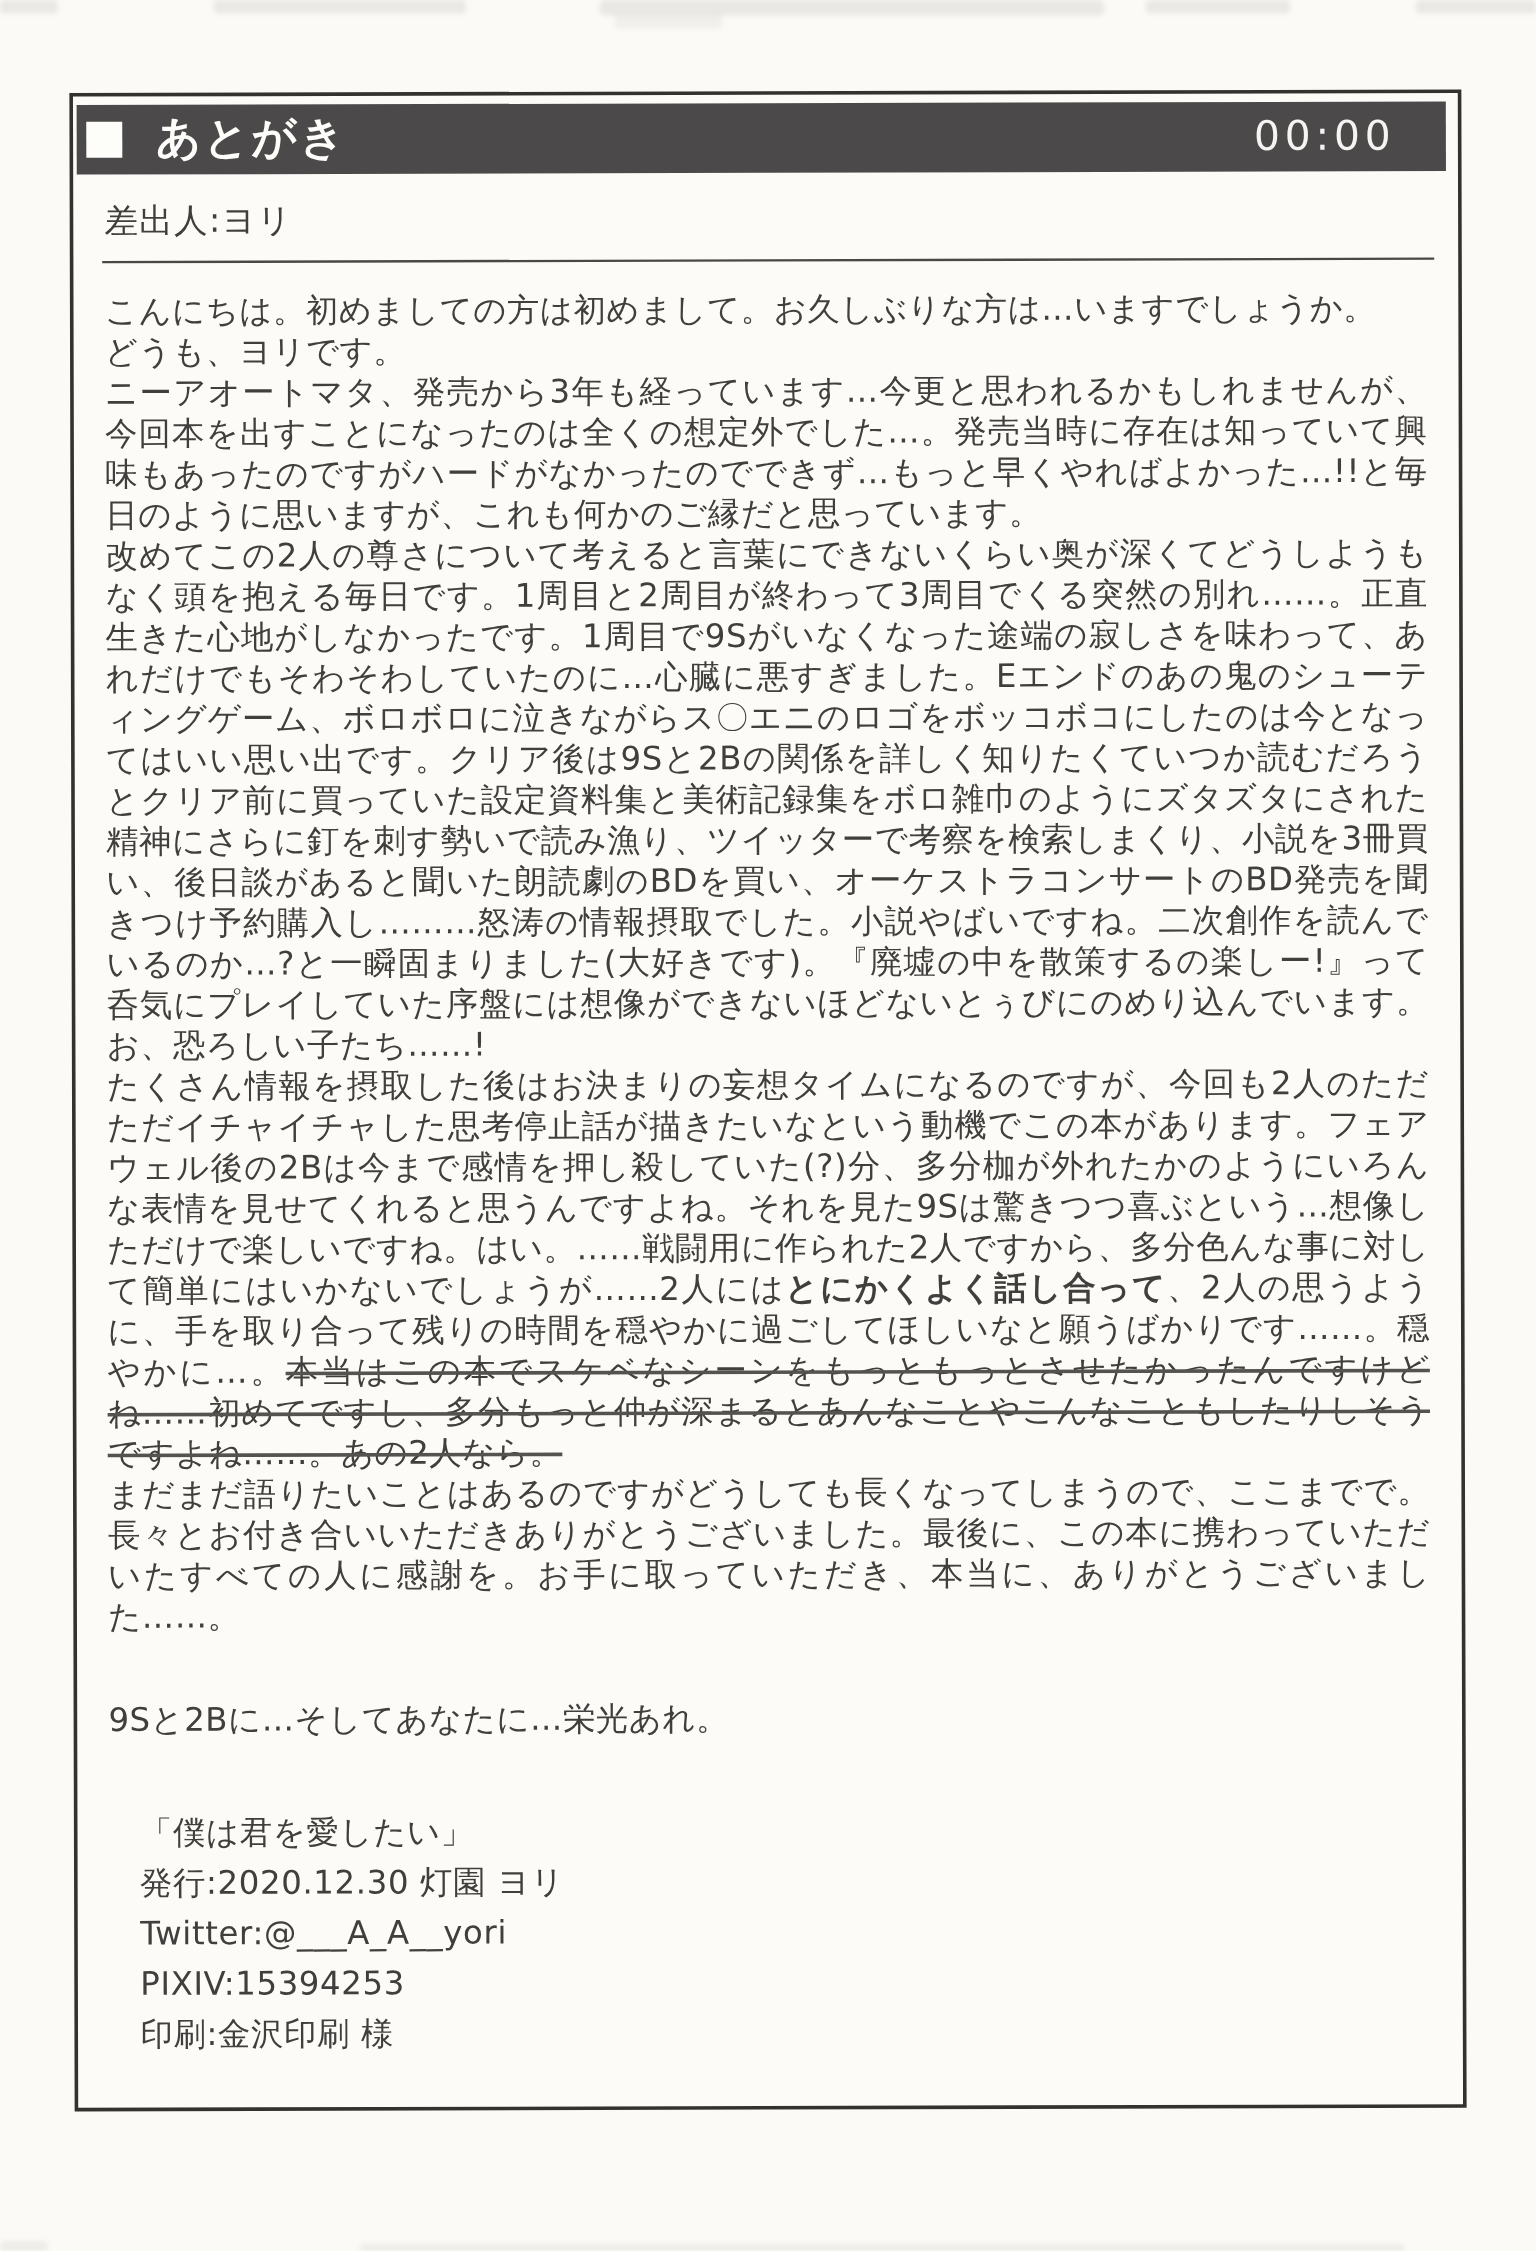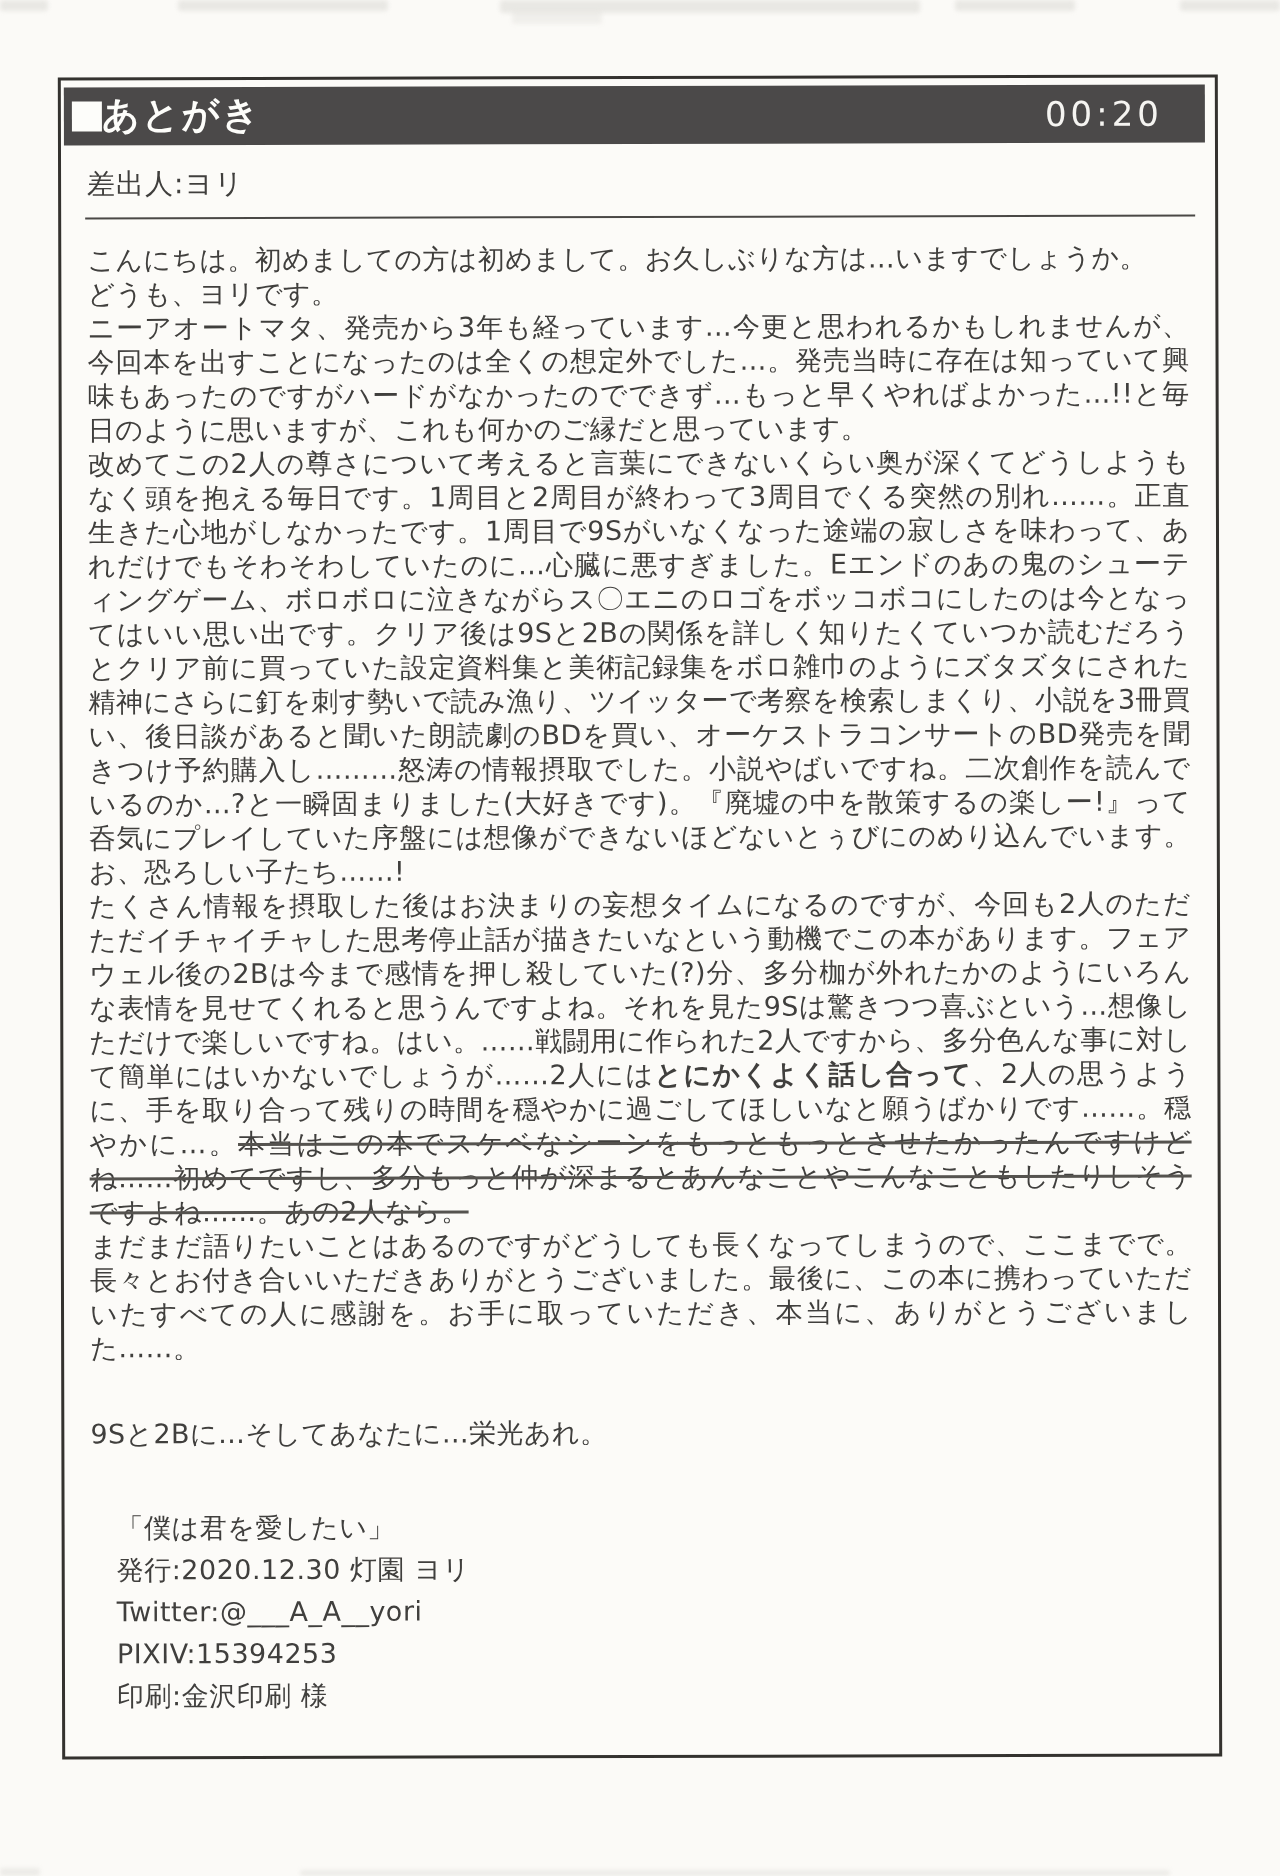--- a/index.html
+++ b/index.html
@@ -38,21 +38,21 @@
   
   .titlebar {
     margin: 7px 10px 0 3px;
     height: 58px;
     background: #4b4949;
     display: flex;
     align-items: center;
     justify-content: space-between;
     padding: 0 42px 0 8px;
   }
-  .titlebar-left { display: flex; align-items: center; gap: 0; }
+  .titlebar-left { display: flex; align-items: center; gap: 28px; }
   .title-square {
     width: 30px; height: 30px;
     background: #fdfdfa;
     display: inline-block;
   }
   .title-text {
     color: #fdfdfa;
     font-size: 37px;
     font-weight: 800;
     letter-spacing: 2px;
@@ -120,21 +120,21 @@
 <div class="smudge bottom" style="left:300px; width:870px;"></div>
 <div class="smudge bottom" style="left:0; width:40px; height:8px;"></div>
 
 <div class="page-frame">
 
   <div class="titlebar">
     <div class="titlebar-left">
       <span class="title-square"></span>
       <span class="title-text">あとがき</span>
     </div>
-    <span class="titlebar-time">00:20</span>
+    <span class="titlebar-time">00:00</span>
   </div>
 
   <div class="sender">差出人:ヨリ</div>
   <hr class="rule">
 
   <div class="body-text">
     <p>こんにちは。初めましての方は初めまして。お久しぶりな方は…いますでしょうか。</p>
     <p>どうも、ヨリです。</p>
     <p>ニーアオートマタ、発売から3年も経っています…今更と思われるかもしれませんが、今回本を出すことになったのは全くの想定外でした…。発売当時に存在は知っていて興味もあったのですがハードがなかったのでできず…もっと早くやればよかった…!!と毎日のように思いますが、これも何かのご縁だと思っています。</p>
     <p>改めてこの2人の尊さについて考えると言葉にできないくらい奥が深くてどうしようもなく頭を抱える毎日です。1周目と2周目が終わって3周目でくる突然の別れ……。正直生きた心地がしなかったです。1周目で9Sがいなくなった途端の寂しさを味わって、あれだけでもそわそわしていたのに…心臓に悪すぎました。Eエンドのあの鬼のシューティングゲーム、ボロボロに泣きながらス〇エニのロゴをボッコボコにしたのは今となってはいい思い出です。クリア後は9Sと2Bの関係を詳しく知りたくていつか読むだろうとクリア前に買っていた設定資料集と美術記録集をボロ雑巾のようにズタズタにされた精神にさらに釘を刺す勢いで読み漁り、ツイッターで考察を検索しまくり、小説を3冊買い、後日談があると聞いた朗読劇のBDを買い、オーケストラコンサートのBD発売を聞きつけ予約購入し………怒涛の情報摂取でした。小説やばいですね。二次創作を読んでいるのか…?と一瞬固まりました(大好きです)。『廃墟の中を散策するの楽しー!』って呑気にプレイしていた序盤には想像ができないほどないとぅびにのめり込んでいます。お、恐ろしい子たち……!</p>

